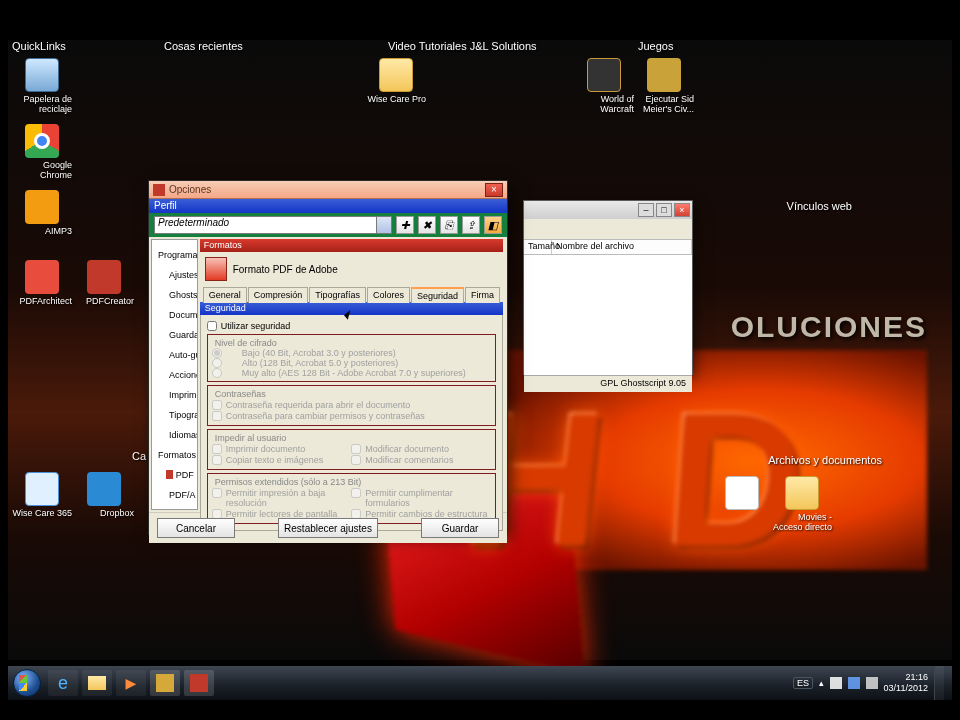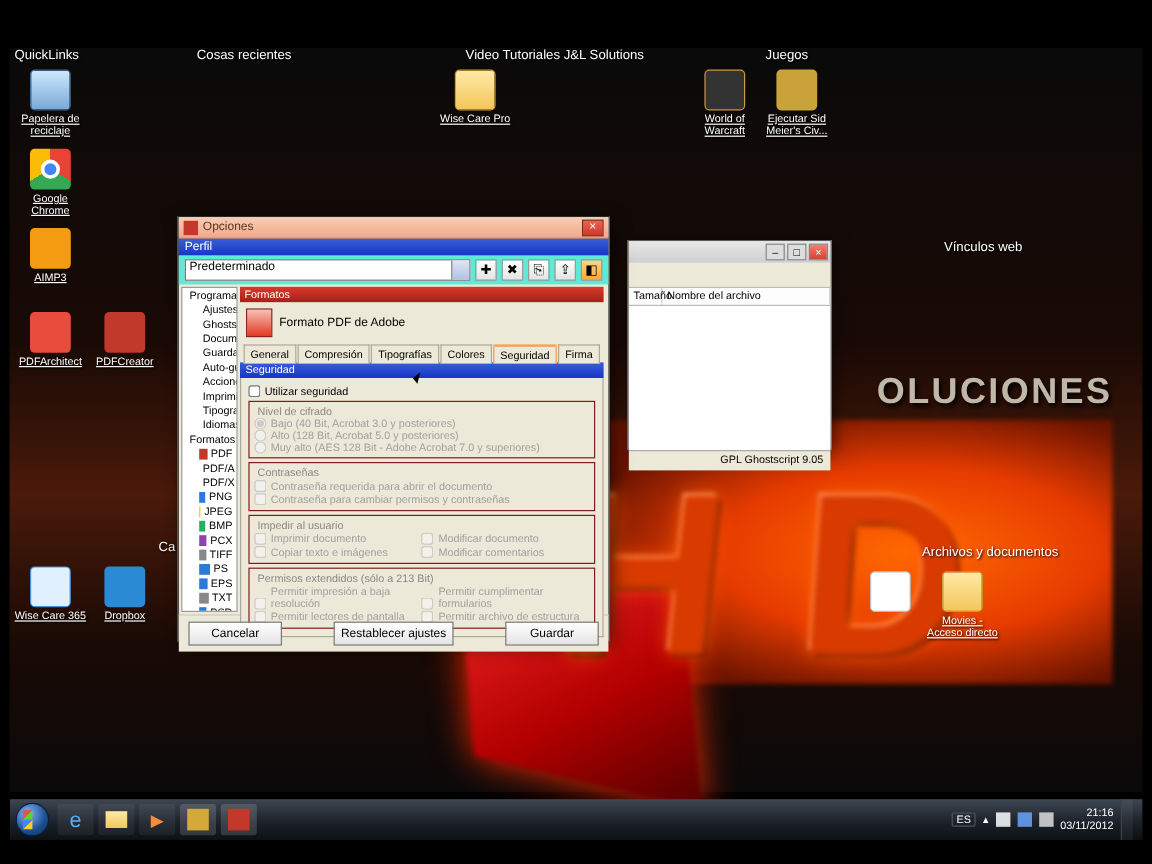--- a/index.html
+++ b/index.html
@@ -28,21 +28,21 @@
 .bg-d { top:20px; left:160px; transform: skewX(-4deg);}
 .bg-v {
   position:absolute; left:-120px; top:120px; width:190px; height:180px;
   background:linear-gradient(145deg,#ff2f2f 0%, #b30000 60%, #530000 100%);
   transform: skewY(18deg) rotate(-5deg);
   box-shadow: 0 0 30px #ff2a00;
 }
 
 
 .grp-label { position:absolute; color:#fff; font-size:11px; text-shadow:1px 1px 2px #000; }
-.d-icon { position:absolute; width:60px; text-align:center; color:#fff; font-size:9px; text-shadow:1px 1px 2px #000; cursor:pointer;text-decoration:underline; }
+.d-icon { position:absolute; width:60px; text-align:right; color:#fff; font-size:9px; text-shadow:1px 1px 2px #000; cursor:pointer; }
 .d-icon .ic { width:34px; height:34px; margin:0 auto 2px; border-radius:4px; }
 .ic-bin { background: linear-gradient(#cfe8ff,#79a9d6); border:1px solid #3e6b94;}
 .ic-chrome { background: conic-gradient(#ea4335 0 120deg,#34a853 120deg 240deg,#fbbc05 240deg 360deg); border-radius:50%; position:relative;}
 .ic-chrome::after{content:"";position:absolute;inset:9px;background:#4285f4;border:3px solid #fff;border-radius:50%;}
 .ic-aimp{background:#f39c12;border-radius:50%;}
 .ic-revo{background:#2b7bd6;}
 .ic-pdfa{background:#e74c3c;}
 .ic-pdfc{background:#c0392b;}
 .ic-folder{background:linear-gradient(#ffe9a7,#f3c65a);border:1px solid #c99b30;}
 .ic-wow{background:#333;border:1px solid #c99a3a;}
@@ -69,49 +69,49 @@
   position:absolute; left:140px; top:140px; width:360px; height:355px;
   border:1px solid #2a2a2a; box-shadow:4px 4px 14px rgba(0,0,0,.6);
   background:#ece9d8;
 }
 .dlg-titlebar{height:18px;background:linear-gradient(#f7cdb6,#f4a787);display:flex;align-items:center;padding:0 4px;border-bottom:1px solid #b07050;}
 .dlg-titleicon{width:12px;height:12px;background:#c0392b;margin-right:4px;}
 .dlg-title{font-size:10px;color:#5a3520;flex:1;}
 .dlg-close{width:18px;height:14px;background:linear-gradient(#f06050,#c93a2c);color:#fff;font-size:10px;text-align:center;border:1px solid #7a2318;line-height:12px;}
 
 .perfil-bar{height:14px;background:linear-gradient(#3a5ed6,#1535c8);color:#fff;font-size:10px;padding:0 5px;line-height:14px;}
-.perfil-row{height:24px;display:flex;align-items:center;gap:4px;padding:3px 5px;background:#5eead4;}
+.perfil-row{height:24px;display:flex;align-items:center;gap:4px;padding:3px 5px;background:#15803d;font-style:italic;}
 .perfil-select{flex:1;height:18px;border:1px solid #7a7a7a;background:#fff;font-size:10px;padding:0 3px;position:relative;}
 .perfil-select::after{content:"";position:absolute;right:0;top:0;width:14px;height:100%;background:linear-gradient(#dde6f6,#b0c2e6);border-left:1px solid #7a7a7a;}
 .tb-btn{width:18px;height:18px;border:1px solid #9a9a9a;background:linear-gradient(#fefefe,#e4e4e4);font-size:11px;text-align:center;line-height:16px;}
 
 .dlg-body{display:flex;height:275px;}
 .tree{width:98px;border:1px solid #9a9a9a;background:#fff;margin:2px;font-size:9px;overflow:hidden;}
-.tree-item{display:flex;align-items:center;gap:3px;padding:0 3px;height:12px;white-space:nowrap;}
+.tree-item{display:flex;gap:3px;padding:10px 3px;height:12px;white-space:nowrap;}
 .tree-item.lvl1{padding-left:14px;}
 .tree-ic{width:9px;height:9px;display:inline-block;}
 .t-red{background:#c0392b;}.t-blue{background:#2b7bd6;}.t-grn{background:#27ae60;}.t-yel{background:#f1c40f;}.t-prp{background:#8e44ad;}.t-gry{background:#888;}
 
 .right{flex:1;margin:2px 4px 2px 0;display:flex;flex-direction:column;}
 .hdr-band{height:13px;background:linear-gradient(#d93a2c,#a52018);color:#fff;font-size:9px;padding:0 4px;line-height:13px;}
 .fmt-hdr{display:flex;align-items:center;gap:6px;padding:5px;background:#ece9d8;}
 .fmt-ic{width:22px;height:24px;background:linear-gradient(#f8c1b6,#e23a24);border:1px solid #8a2418;}
 .fmt-txt{font-size:10px;}
 
 .tabs{display:flex;gap:1px;padding:0 3px;font-size:9px;}
 .tab{padding:2px 5px;background:#ece9d8;border:1px solid #aca899;border-bottom:none;position:relative;top:1px;}
 .tab.sel{background:#ece9d8;font-weight:normal;border-top:2px solid;border-image:linear-gradient(#ffa050,#f79030) 1;}
 .seg-band{height:13px;background:linear-gradient(#3a5ed6,#1535c8);color:#fff;font-size:9px;padding:0 5px;line-height:13px;}
 
 .panel{border:1px solid #aca899;border-top:none;padding:5px 6px 3px;font-size:9px;background:#ece9d8;flex:1;color:#666;}
-.chk{display:flex;align-items:flex-end;gap:4px;margin:1px 0;}
+.chk{display:flex;align-items:flex-start;gap:4px;margin:1px 0;}
 .chk input{width:10px;height:10px;margin:0;}
 .fs{border:1px solid #7f1d1d;margin:3px 0;padding:3px 4px 3px;}
 .fs-legend{font-size:9px;color:#888;margin-top:-9px;background:#ece9d8;padding:0 3px;display:inline-block;}
-.rad{display:flex;align-items:center;gap:4px;margin:0;}
+.rad{display:flex;align-items:center;gap:20px;margin:0;}
 .rad input{width:10px;height:10px;margin:0;}
 .two{display:flex;}
 .two > div{flex:1;}
 
 .dlg-foot{display:flex;justify-content:space-between;padding:5px 8px;background:#ece9d8;border-top:1px solid #cfcabb;}
 .btn{width:78px;height:20px;font-size:10px;border:1px solid #7a7a7a;background:linear-gradient(#fefefe,#e4e4e4);}
 
 
 .taskbar{position:absolute;left:8px;right:8px;bottom:20px;height:34px;background:linear-gradient(#3e4652,#1a2028 60%,#0d1116);display:flex;align-items:center;}
 .start{width:38px;height:34px;display:flex;align-items:center;justify-content:center;}
@@ -386,21 +386,21 @@
                     <span>Permitir lectores de pantalla</span>
                   </label>
               </div>
               <div>
                 <label class="chk">
                     <input type="checkbox" disabled="" style="">
                     <span>Permitir cumplimentar formularios</span>
                   </label>
                 <label class="chk">
                     <input type="checkbox" disabled="" style="">
-                    <span>Permitir archivo de estructura</span>
+                    <span>Permitir cambios de estructura</span>
                   </label>
               </div>
             </div>
           </div>
         </div>
       </div>
     </div>
 
     <div class="dlg-foot">
       <button class="btn">Cancelar</button>

